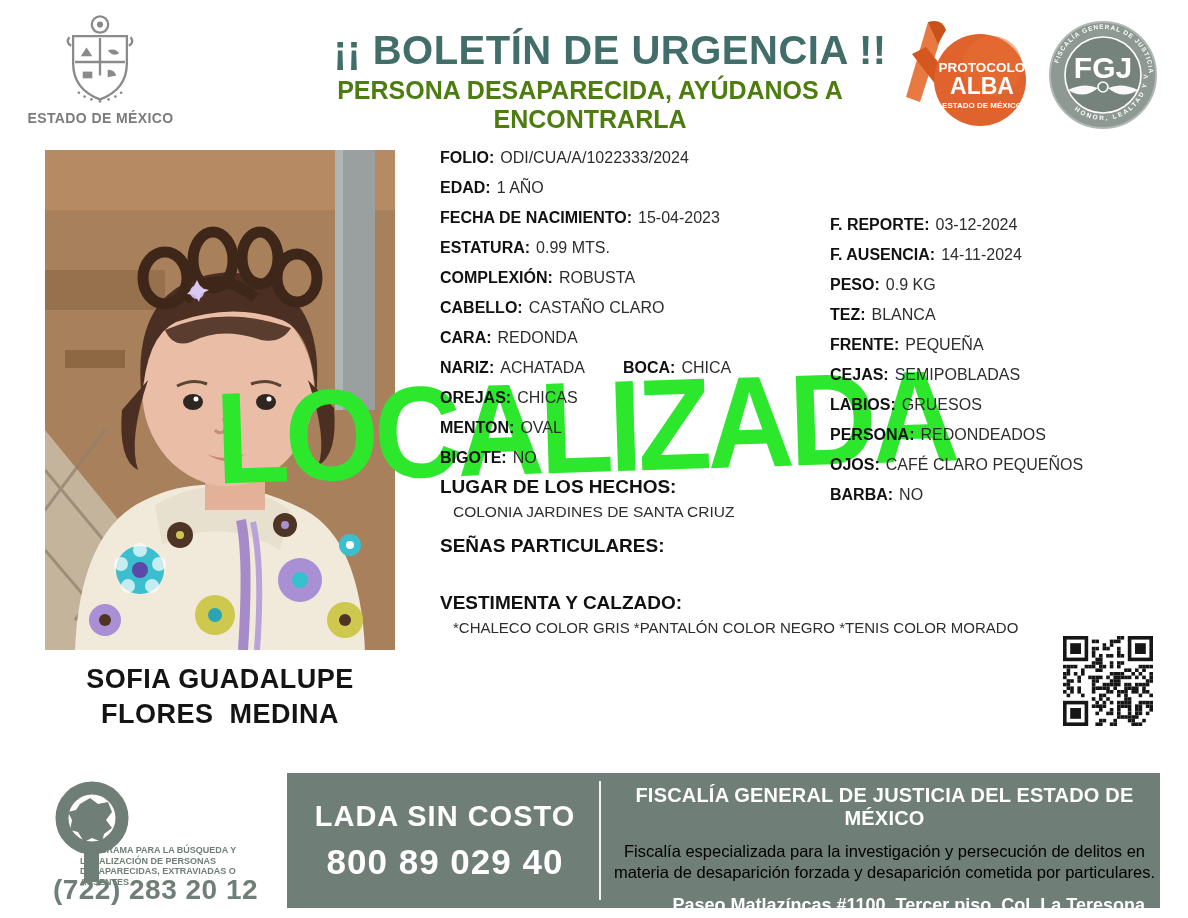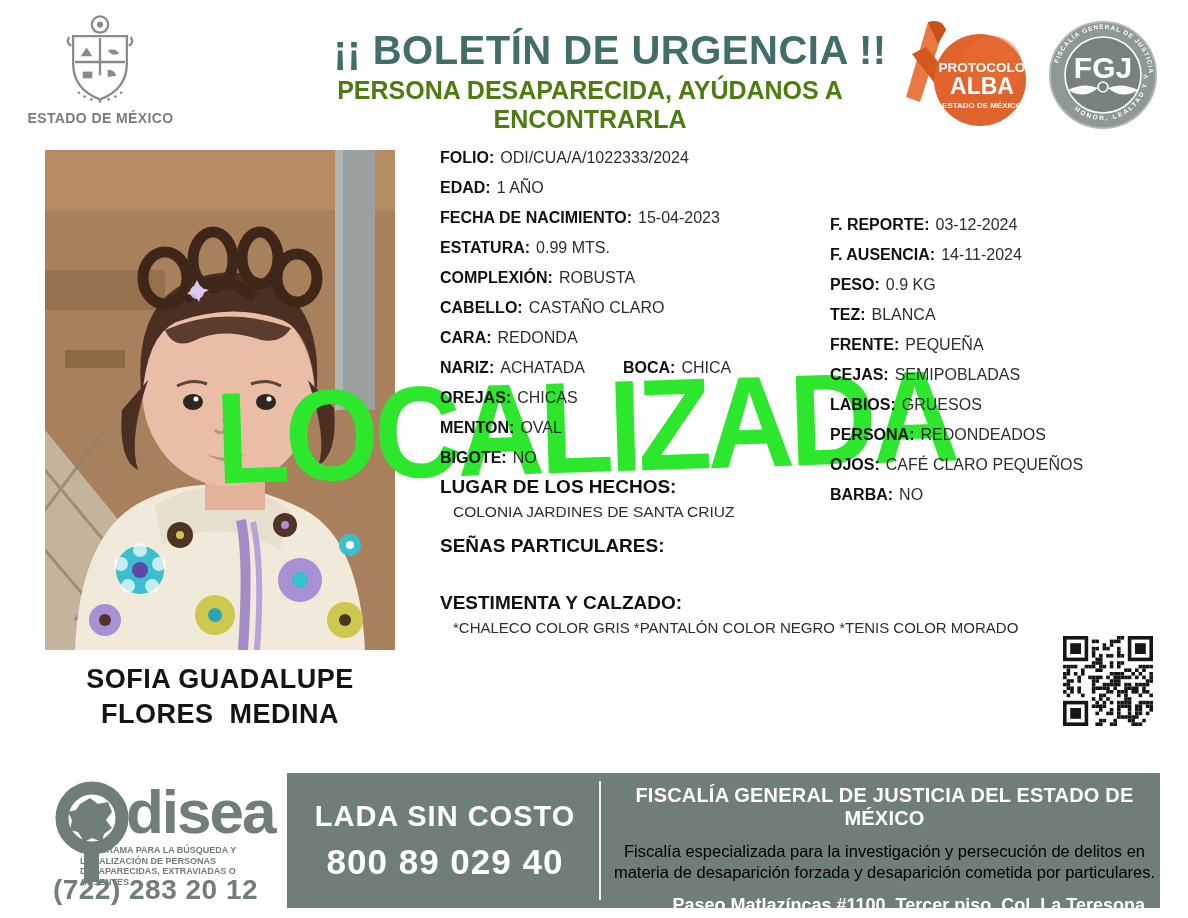--- a/index.html
+++ b/index.html
@@ -545,21 +545,20 @@
 
   <div class="footer-bar"></div>
   <div class="footer-divider"></div>
 
   <div class="odisea">
     <svg class="odisea-mark" viewBox="0 0 96 106">
       <circle cx="44" cy="38" r="30" fill="#fff" stroke="#6F7E76" stroke-width="13"></circle>
       <path d="M32 24 l10 -6 8 6 10 -2 4 10 -6 8 6 8 -8 6 -2 8 -10 -4 -8 4 -6 -10 -8 -2 2 -10 -4 -8 8 -2 z" fill="#6F7E76"></path>
       <rect x="36" y="70" width="15" height="32" fill="#6F7E76"></rect>
     </svg>
-    <div class="odisea-word">disea</div>
     <div class="odisea-program">PROGRAMA PARA LA BÚSQUEDA Y LOCALIZACIÓN DE PERSONAS DESAPARECIDAS, EXTRAVIADAS  O AUSENTES</div>
     <div class="odisea-phone">(722) 283 20 12</div>
   </div>
 
   <div class="lada">
     <div class="l1">LADA SIN COSTO</div>
     <div class="l2">800 89 029 40</div>
   </div>
 
   <div class="fiscalia">

